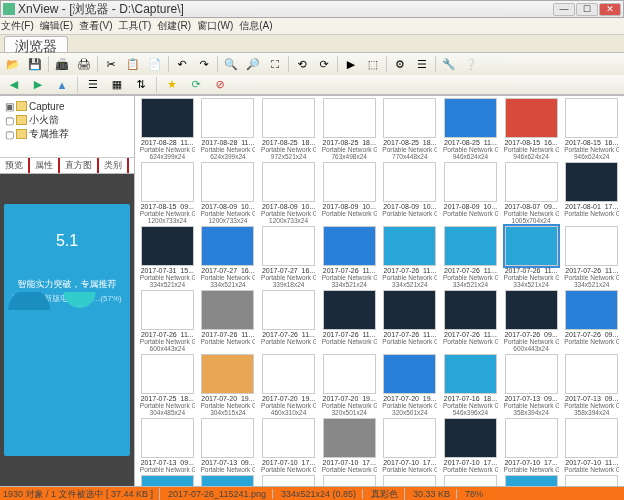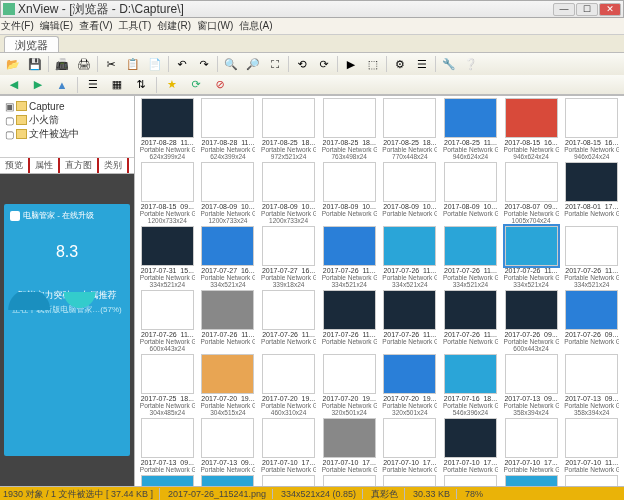--- a/index.html
+++ b/index.html
@@ -4,21 +4,21 @@
 <style>
 * { margin: 0; padding: 0; box-sizing: border-box; font-family: "Microsoft YaHei", Tahoma, sans-serif; }
 body { width: 624px; height: 500px; overflow: hidden; background: #ece9d8; font-size: 10px; }
 .titlebar { height: 18px; background: linear-gradient(#f5f5f5,#e8e8e8); border: 1px solid #aaa; display: flex; align-items: center; padding: 0 2px; }
 .titlebar .icon { width: 12px; height: 12px; background: #5b8; margin-right: 3px; }
 .titlebar .title { flex: 1; font-size: 12px; color: #333; }
 .titlebar .wbtn { width: 22px; height: 13px; margin-left: 1px; display: flex; align-items: center; justify-content: center; font-size: 9px; color: #333; background:#e8e8e8; border:1px solid #bbb; border-radius:2px;}
 .titlebar .close { background: #d9534f; color:#fff; }
 .menubar { height: 17px; background: #f5f2ea; border-bottom: 1px solid #ccc; display: flex; align-items: center; padding-left: 1px; gap: 6px; font-size: 10px; color: #333; }
 .tabbar { height: 18px; background: #ece9d8; border-bottom: 1px solid #bbb; display: flex; align-items: flex-end; padding-left: 4px; }
-.tabbar .tab { height: 16px; padding: 1px 10px 0; background: #fdfdfd; border: 1px solid #bbb; border-bottom: none; border-radius: 3px 3px 0 0; font-size: 11px; color:#444;}
+.tabbar .tab { height: 16px; padding: 1px 10px 0; background: #fdfdfd; border: 1px solid #bbb; border-bottom: none; border-radius: 3px 3px 0 0; font-size: 14px; color:#444;}
 .toolbar-wrap { border-bottom: 1px solid #bbb; }
 .toolbar { height: 22px; background: linear-gradient(#fafaf5,#eceade); display: flex; align-items: center; padding: 0 2px; gap:0; }
 .tbtn { width: 20px; height: 18px; display: flex; align-items: center; justify-content: center; border-radius:2px; margin:0 1px; font-size:11px;}
 .sep { width:1px; height:16px; background:#ccc; margin:0 2px; }
 .addrbar { height: 20px; background: linear-gradient(#fafaf5,#eceade); display: flex; align-items:center; padding:0 3px; gap:2px; border-bottom:1px solid #bbb;}
 .addr-input { flex:1; height:15px; background:#fff; border:1px solid #7a9; padding:0 3px; font-size:10px; color:#333; display:flex; align-items:center;}
 .main { display: flex; height: 390px; }
 .left-panel { width: 135px; background: #fff; border-right: 1px solid #bbb; display:flex; flex-direction:column; }
 .tree { padding: 3px; font-size: 10px; color:#333; height:62px; border-bottom:1px solid #ccc; overflow:hidden;}
 .tree-item { display:flex; align-items:center; height:14px; gap:2px; padding-left:2px;}
@@ -37,21 +37,21 @@
 .preview-card .btn{width:78px;height:18px;background:#5ee08a;color:#fff;font-size:9px;display:flex;align-items:center;justify-content:center;margin:14px auto 0;border-radius:2px;}
 .wave{position:absolute;left:0;right:0;top:88px;height:18px;background:radial-gradient(circle at 20% 100%,#1a8fbf 20%,transparent 21%),radial-gradient(circle at 60% 0,#3cc 20%,transparent 21%);}
 .thumbs { flex:1; background:#fff; overflow:auto; padding:2px 3px; }
 .thumb-grid { display:grid; grid-template-columns: repeat(8, 1fr); gap:2px 2px; }
 .thumb { display:flex; flex-direction:column; align-items:center; }
 .thumb .img { width:53px; height:40px; background:#eef; border:1px solid #ccc; display:flex; align-items:center; justify-content:center; overflow:hidden;}
 .thumb.sel .img { outline:2px solid #3a8bd8; }
 .thumb .nm { font-size:7px; color:#333; width:55px; text-align:center; white-space:nowrap; overflow:hidden; text-overflow:ellipsis; margin-top:1px;}
 .thumb .ty { font-size:6.5px; color:#666; width:55px; text-align:center; white-space:nowrap; overflow:hidden;}
 .thumb .sz { font-size:6.5px; color:#666; }
-.status { height:15px; background:#eab308; border-top:1px solid #bbb; display:flex; align-items:center; font-size:9px; color:#444; padding:0 3px; gap:8px;}
+.status { height:15px; background:#f97316; border-top:1px solid #bbb; display:flex; align-items:center; font-size:9px; color:#444; padding:0 3px; gap:8px;}
 .status span { border-right:1px solid #bbb; padding-right:6px;}
 
 .tv-dark{background:#1a2a3a !important;}
 .tv-white{background:#fff !important;}
 .tv-blue{background:#2a7fd8 !important;}
 .tv-red{background:#d84a3a !important;}
 .tv-teal{background:#2aa5d8 !important;}
 .tv-gray{background:#888 !important;}
 .tv-orange{background:#e8a553 !important;}
 </style>
@@ -135,33 +135,32 @@
           <span>Capture</span>
         </div>
       <div class="tree-item">
           <span class="tw">▢</span>
           <span class="fi"></span>
           <span>小火箭</span>
         </div>
       <div class="tree-item">
           <span class="tw">▢</span>
           <span class="fi"></span>
-          <span>文件被选中</span>
+          <span>专属推荐</span>
         </div>
     </div>
     <div class="subtabs">
       <span>预览</span>
       <span>属性</span>
       <span>直方图</span>
       <span>类别</span>
     </div>
     <div class="preview">
       <div class="preview-card">
-        <div class="hdr">电脑管家 - 在线升级</div>
-        <div class="big">8.3</div>
+        <div class="big">5.1</div>
         <div class="wave"></div>
         <div class="body">智能实力突破，专属推荐</div>
         <div class="sub">正在下载新版电脑管家…(57%)</div>
       </div>
     </div>
   </div>
   <div class="thumbs">
     <div class="thumb-grid" id="grid">
         <div class="thumb">
           <div class="img tv-dark"></div>

